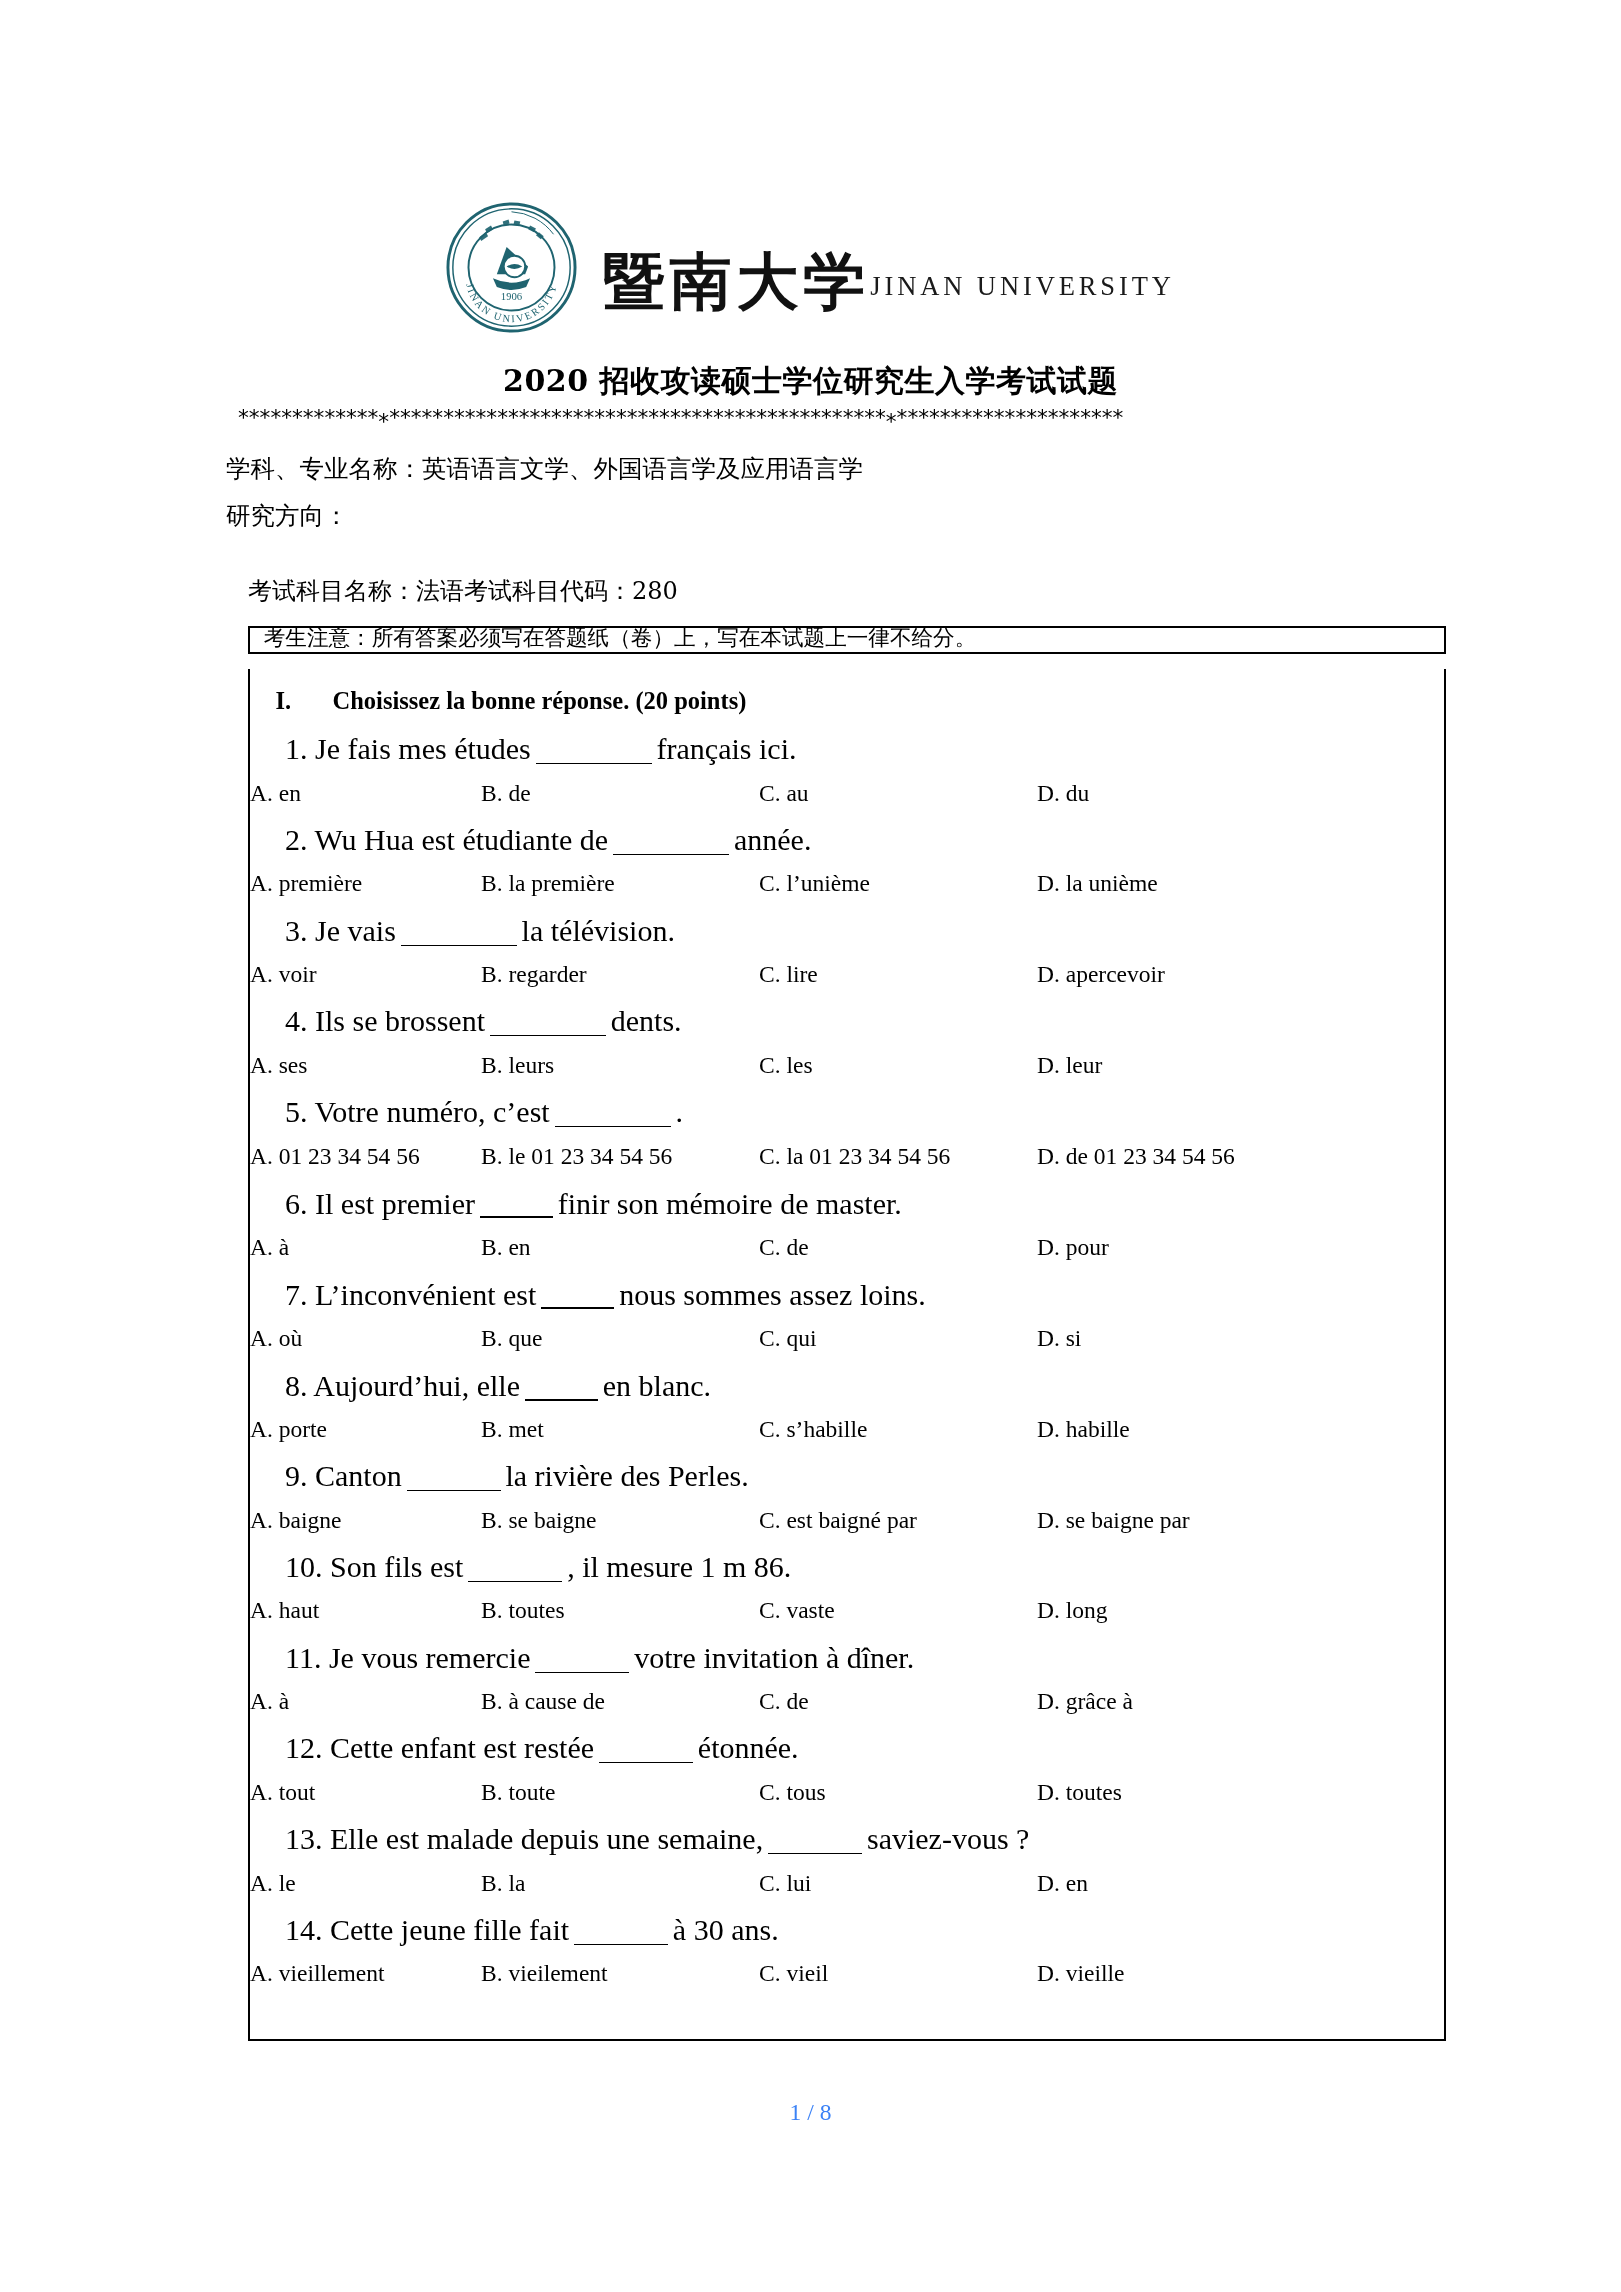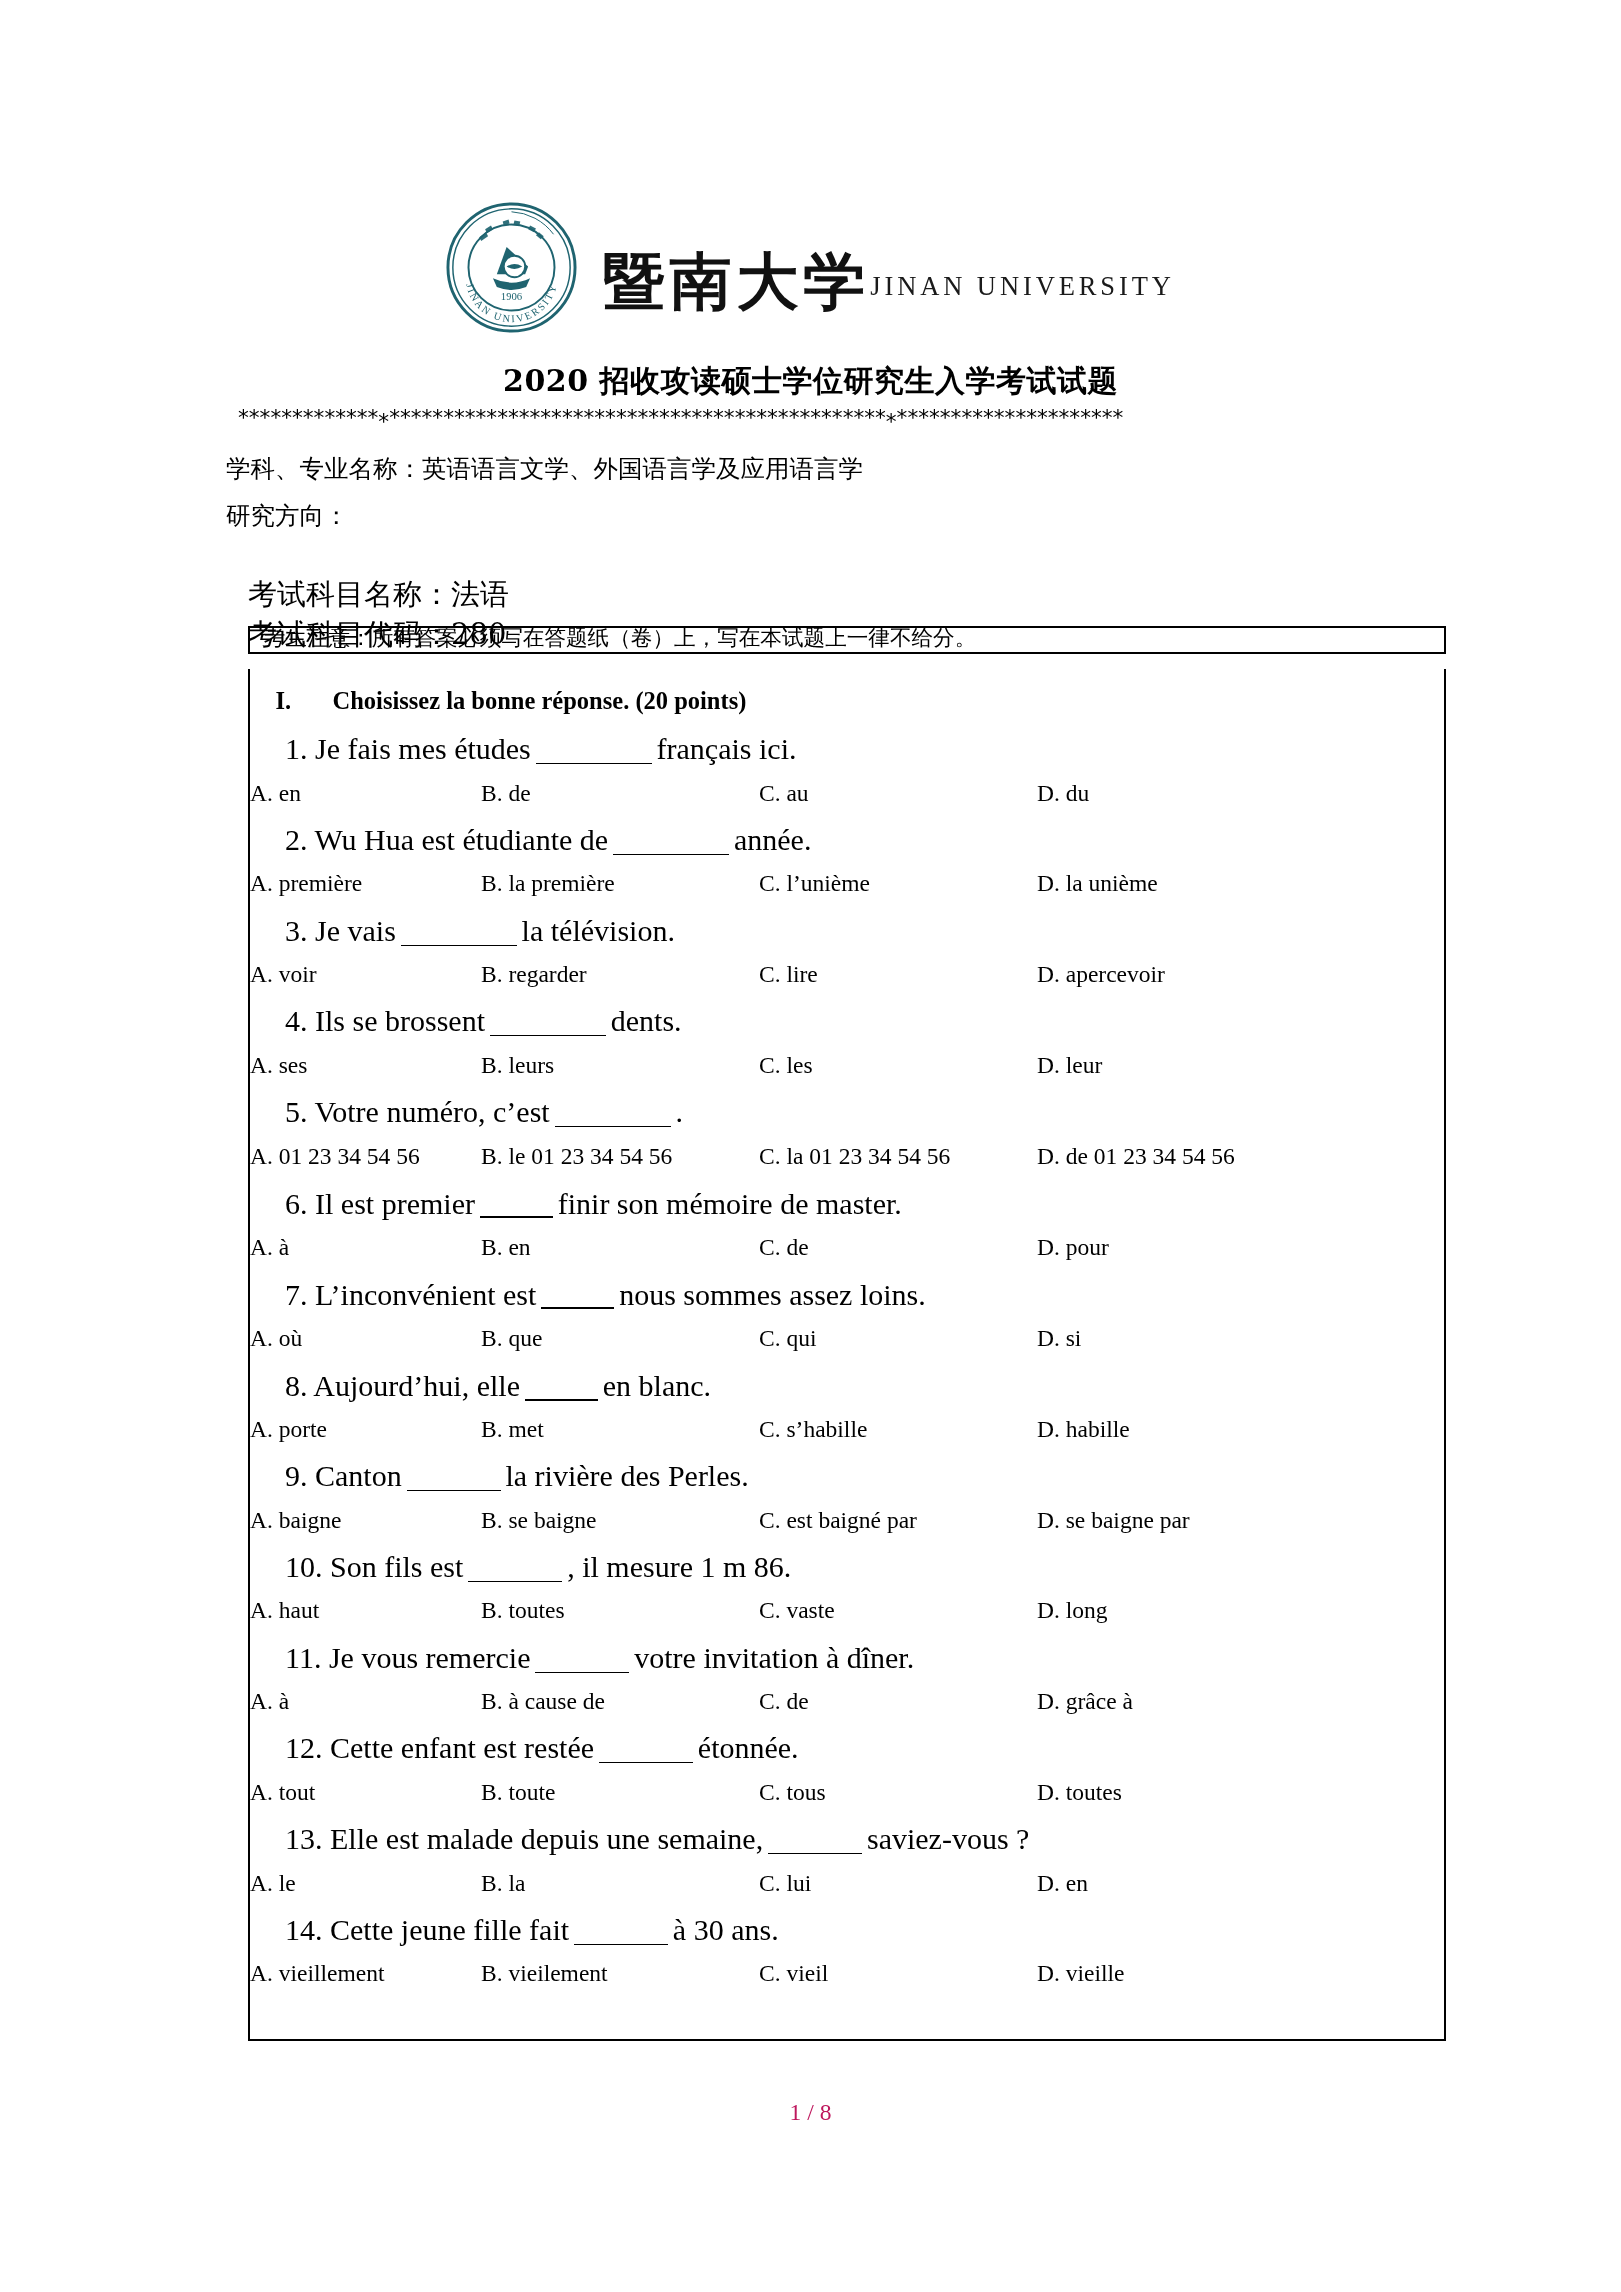--- a/index.html
+++ b/index.html
@@ -106,24 +106,23 @@
   .meta-major  { top: 452px; }
   .meta-direction { top: 499px; }
 
   .subject-row {
     position: absolute;
     left: 248px;
     top: 575px;
     width: 1198px;
     display: flex;
     align-items: baseline;
-    font-size: 29px;
-    font-family: "DejaVu Serif", "Liberation Serif", serif;
-    white-space: nowrap;
-    flex-direction: column;
+    font-size: 24px;
+    font-family: "DejaVu Serif", "Liberation Serif", serif;
+    white-space: nowrap;
   }
 
   
   .notice-box {
     position: absolute;
     left: 248px;
     top: 626px;
     width: 1198px;
     height: 28px;
     border: 2px solid #000000;
@@ -197,21 +196,21 @@
   .opt.c3 { width: 294px; }
 
   
   .page-footer {
     position: absolute;
     left: 0;
     top: 2099px;
     width: 1621px;
     text-align: center;
     font-size: 23.5px;
-    color: #be185d;
+    color: #3b82f6;
     font-family: "Liberation Serif", "DejaVu Serif", serif;
   }
 </style>
 </head>
 <body>
 
 <div class="page">
 
   <div class="masthead">
     <div class="seal">

